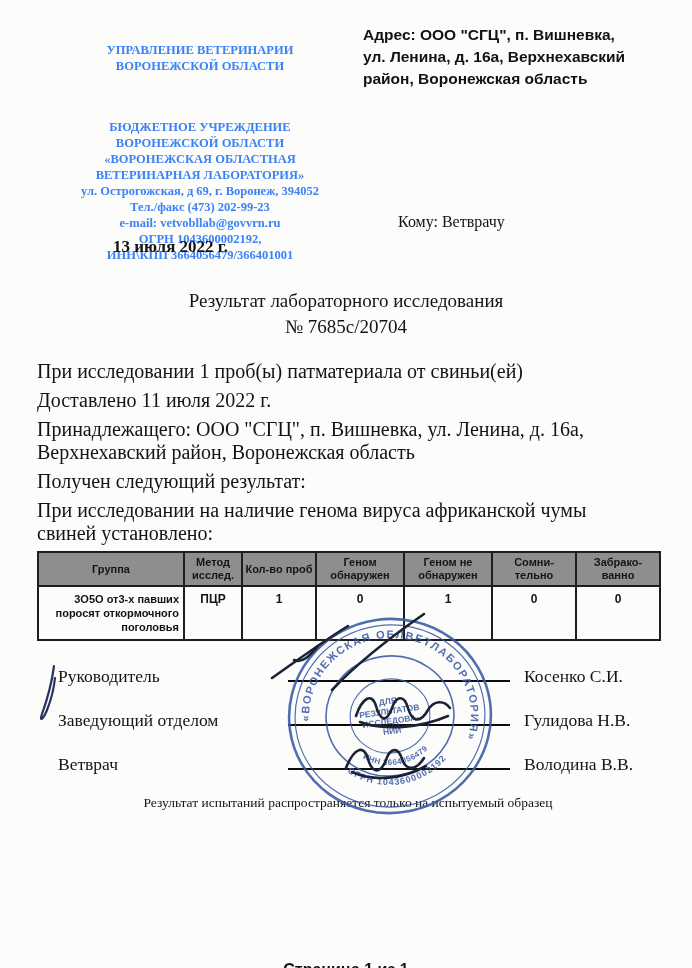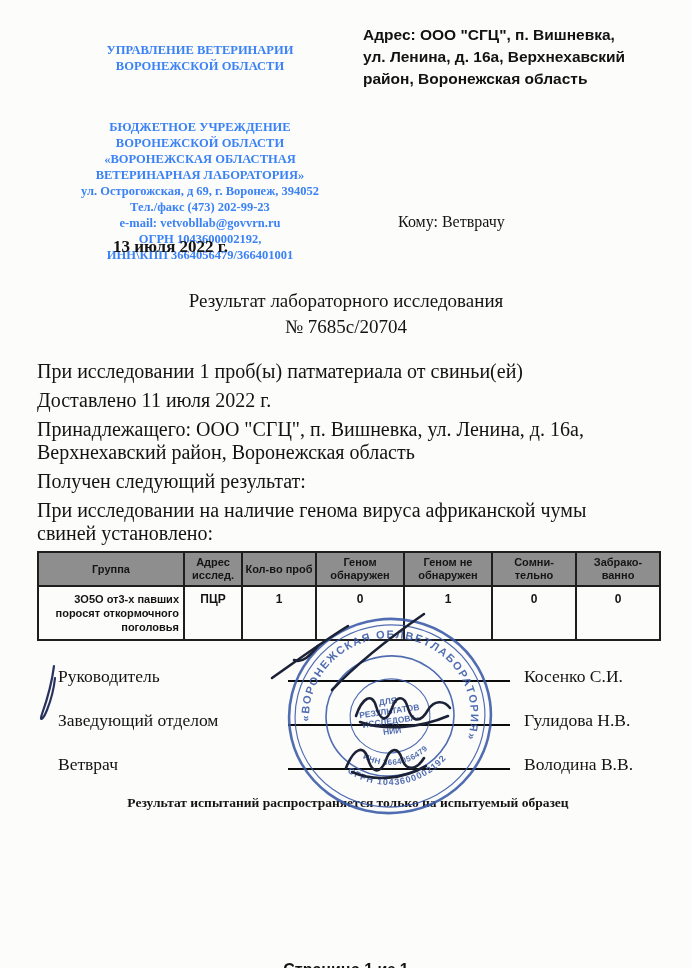--- a/index.html
+++ b/index.html
@@ -46,21 +46,21 @@
   table.results td.group-cell {
     text-align:right; font-size:11px; line-height:14px; white-space:pre-line;
   }
   .sig-section { position:relative; margin-top:9px; width:622px; }
   .sig-row { display:flex; align-items:flex-end; height:44px; }
   .sig-role { width:230px; padding-left:21px; font-size:17.5px; padding-bottom:7px; }
   .sig-line { width:222px; border-bottom:2px solid #0c0c0c; height:1px; margin-bottom:12px; }
   .sig-name { margin-left:14px; font-size:17.5px; padding-bottom:7px; }
   .footer-note {
     margin-top:13px; width:622px; text-align:center;
-    font-size:13.5px; font-weight:bold;
+    font-size:13.5px; font-weight:normal;
   }
   .page-number {
     position:absolute; left:0; top:961px; width:100%; text-align:center;
     font-family:"Liberation Sans", sans-serif; font-weight:bold; font-size:16px;
   }
   .stamp-svg { position:absolute; left:281px; top:610px; opacity:0.88; z-index:2; }
   .ink-svg { position:absolute; left:0; top:0; z-index:3; pointer-events:none; }
   .stamp-ring-text { font-family:"Liberation Sans", sans-serif; font-weight:bold; }
 </style>
 </head>
@@ -111,21 +111,21 @@
           <col style="width:58px">
           <col style="width:74px">
         <col style="width:88px">
           <col style="width:88px">
           <col style="width:84px">
         <col style="width:84px">
       </colgroup>
       <thead>
         <tr>
           <th>Группа</th>
-          <th>Адрес
+          <th>Метод
 исслед.</th>
           <th>Кол-во проб</th>
           <th>Геном
 обнаружен</th>
           <th>Геном не
 обнаружен</th>
           <th>Сомни-
 тельно</th>
           <th>Забрако-
 ванно</th>

